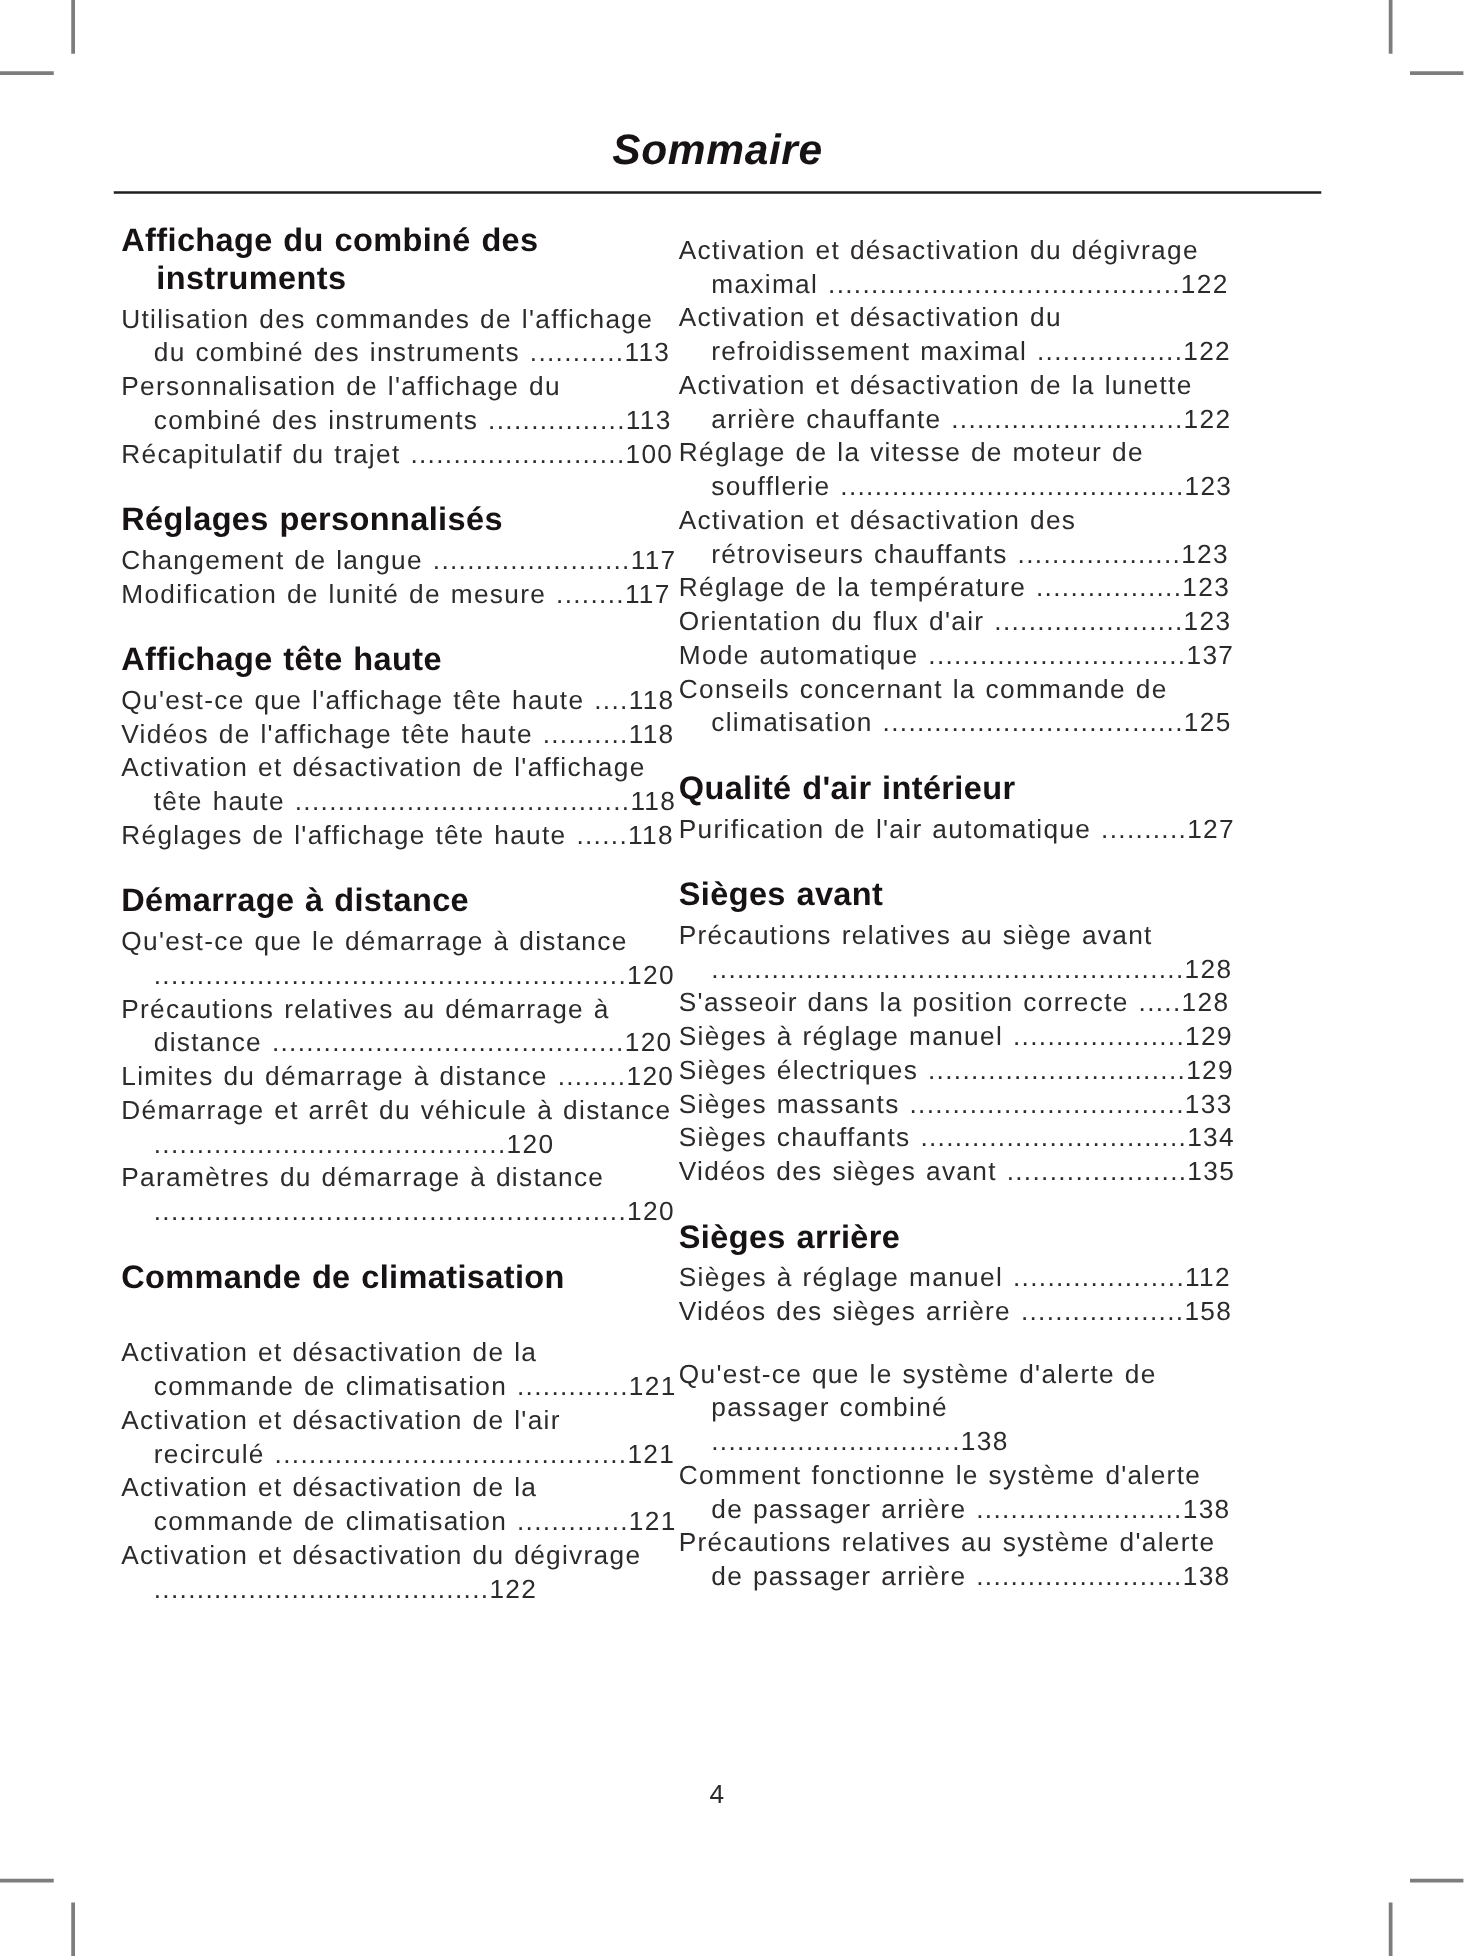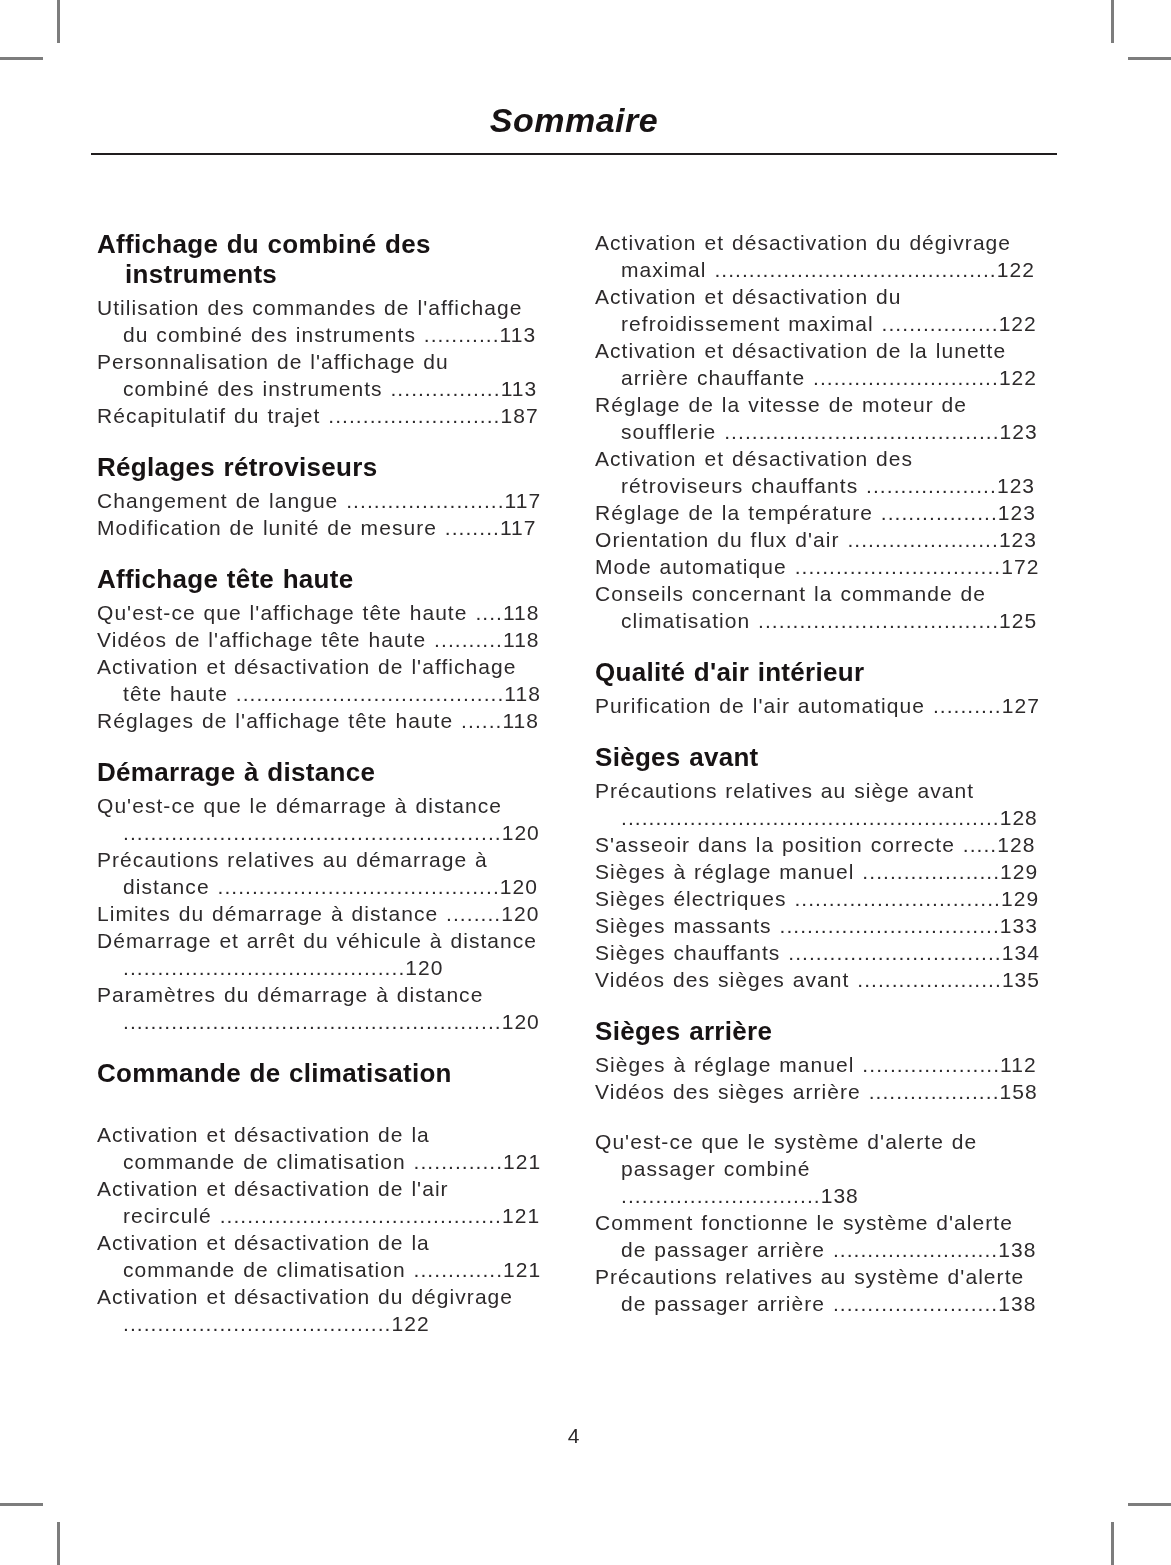--- a/index.html
+++ b/index.html
@@ -18,21 +18,21 @@
   .cm-br-v { left:1111px;top:1522px; width:3px;  height:43px; }
   .cm-br-h { left:1128px;top:1503px; width:43px; height:3px; }
 
   .content { position:absolute; left:91px; top:100px; width:966px; }
   .title {
     margin:0; text-align:center; font-size:34px; line-height:40px;
     font-weight:800; color:#171314; letter-spacing:0.5px;font-style:italic;
   }
   .rule { border-top:2px solid #201d1e; margin-top:13px; }
 
-  .columns { display:flex; gap:52px; margin-top:74px; padding:0 6px; }
+  .columns { display:flex; margin-top:22px; padding:0 6px;align-items:center; }
   .col {
     width:446px; font-size:21px; line-height:27px;
     letter-spacing:1.05px; word-spacing:1px; color:#2d2a2b;
   }
   .toc-section { margin-top:23px; }
   .toc-section:first-child { margin-top:0; }
   .section-heading {
     margin:0 0 5px 0; font-size:26px; line-height:30px; font-weight:800;
     color:#171314; letter-spacing:0.3px; padding-left:28px; text-indent:-28px;
   }
@@ -62,24 +62,24 @@
 
   <div class="content">
     <h1 class="title">Sommaire</h1>
     <div class="rule"></div>
     <div class="columns">
       <div class="col">
           <section class="toc-section">
             <h2 class="section-heading">Affichage du combiné des instruments</h2>
             <div class="toc-entry"><span>Utilisation des commandes de l'affichage du combiné des instruments</span><span class="dots"> ...........</span><span class="num">113</span></div>
             <div class="toc-entry"><span>Personnalisation de l'affichage du combiné des instruments</span><span class="dots"> ................</span><span class="num">113</span></div>
-            <div class="toc-entry"><span>Récapitulatif du trajet</span><span class="dots"> .........................</span><span class="num">187</span></div>
+            <div class="toc-entry"><span>Récapitulatif du trajet</span><span class="dots"> .........................</span><span class="num">100</span></div>
           </section>
           <section class="toc-section">
-            <h2 class="section-heading">Réglages rétroviseurs</h2>
+            <h2 class="section-heading">Réglages personnalisés</h2>
             <div class="toc-entry"><span>Changement de langue</span><span class="dots"> .......................</span><span class="num">117</span></div>
             <div class="toc-entry"><span>Modification de lunité de mesure</span><span class="dots"> ........</span><span class="num">117</span></div>
           </section>
           <section class="toc-section">
             <h2 class="section-heading">Affichage tête haute</h2>
             <div class="toc-entry"><span>Qu'est-ce que l'affichage tête haute</span><span class="dots"> ....</span><span class="num">118</span></div>
             <div class="toc-entry"><span>Vidéos de l'affichage tête haute</span><span class="dots"> ..........</span><span class="num">118</span></div>
             <div class="toc-entry"><span>Activation et désactivation de l'affichage tête haute</span><span class="dots"> .......................................</span><span class="num">118</span></div>
             <div class="toc-entry"><span>Réglages de l'affichage tête haute</span><span class="dots"> ......</span><span class="num">118</span></div>
           </section>
@@ -101,21 +101,21 @@
         </div>
       <div class="col">
           <section class="toc-section">
             <div class="toc-entry"><span>Activation et désactivation du dégivrage maximal</span><span class="dots"> .........................................</span><span class="num">122</span></div>
             <div class="toc-entry"><span>Activation et désactivation du refroidissement maximal</span><span class="dots"> .................</span><span class="num">122</span></div>
             <div class="toc-entry"><span>Activation et désactivation de la lunette arrière chauffante</span><span class="dots"> ...........................</span><span class="num">122</span></div>
             <div class="toc-entry"><span>Réglage de la vitesse de moteur de soufflerie</span><span class="dots"> ........................................</span><span class="num">123</span></div>
             <div class="toc-entry"><span>Activation et désactivation des rétroviseurs chauffants</span><span class="dots"> ...................</span><span class="num">123</span></div>
             <div class="toc-entry"><span>Réglage de la température</span><span class="dots"> .................</span><span class="num">123</span></div>
             <div class="toc-entry"><span>Orientation du flux d'air</span><span class="dots"> ......................</span><span class="num">123</span></div>
-            <div class="toc-entry"><span>Mode automatique</span><span class="dots"> ..............................</span><span class="num">172</span></div>
+            <div class="toc-entry"><span>Mode automatique</span><span class="dots"> ..............................</span><span class="num">137</span></div>
             <div class="toc-entry"><span>Conseils concernant la commande de climatisation</span><span class="dots"> ...................................</span><span class="num">125</span></div>
           </section>
           <section class="toc-section">
             <h2 class="section-heading">Qualité d'air intérieur</h2>
             <div class="toc-entry"><span>Purification de l'air automatique</span><span class="dots"> ..........</span><span class="num">127</span></div>
           </section>
           <section class="toc-section">
             <h2 class="section-heading">Sièges avant</h2>
             <div class="toc-entry"><span>Précautions relatives au siège avant</span><br><span class="dots">.......................................................</span><span class="num">128</span></div>
             <div class="toc-entry"><span>S'asseoir dans la position correcte</span><span class="dots"> .....</span><span class="num">128</span></div>

